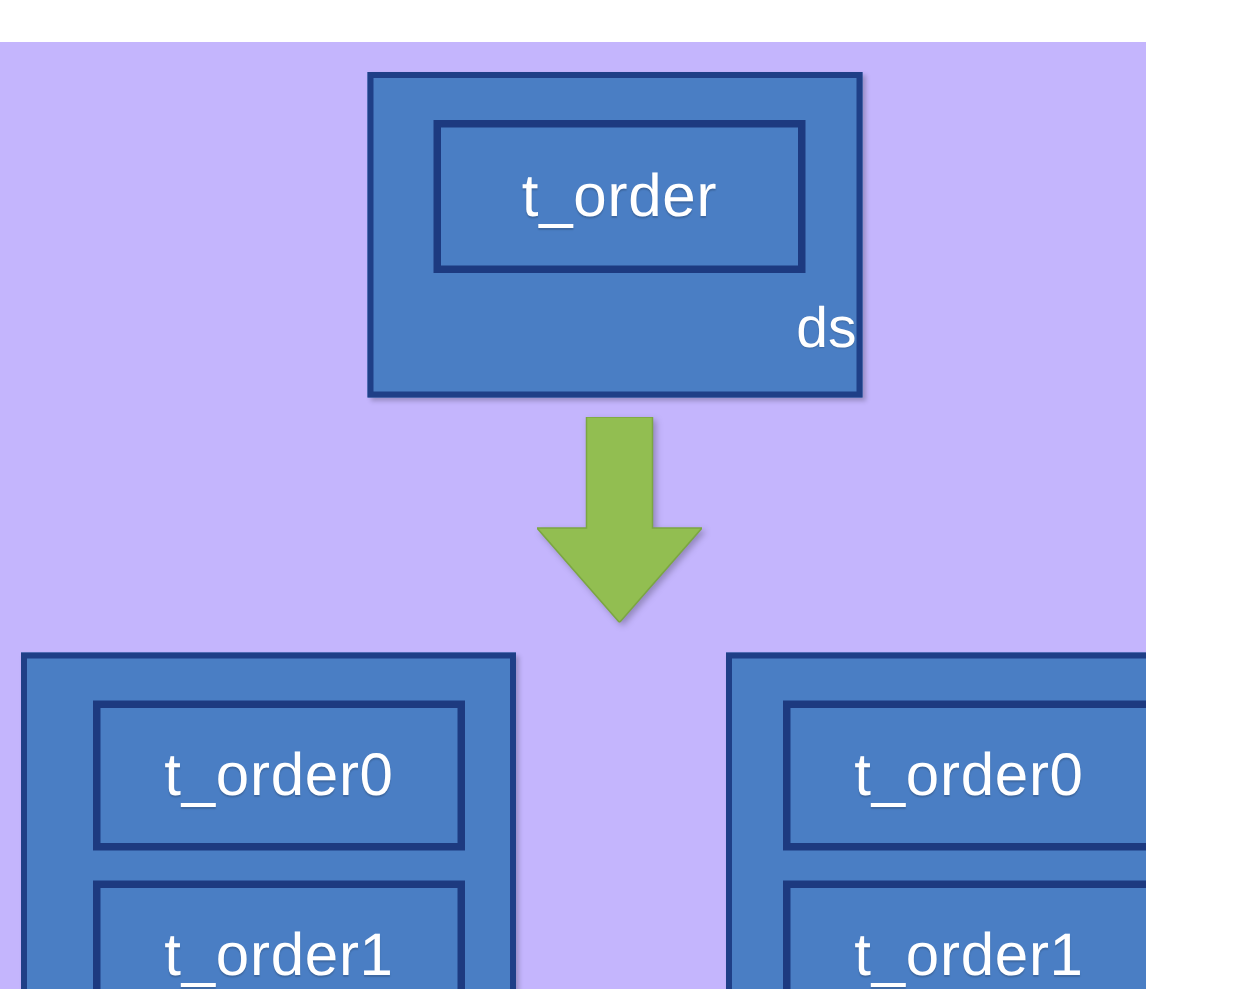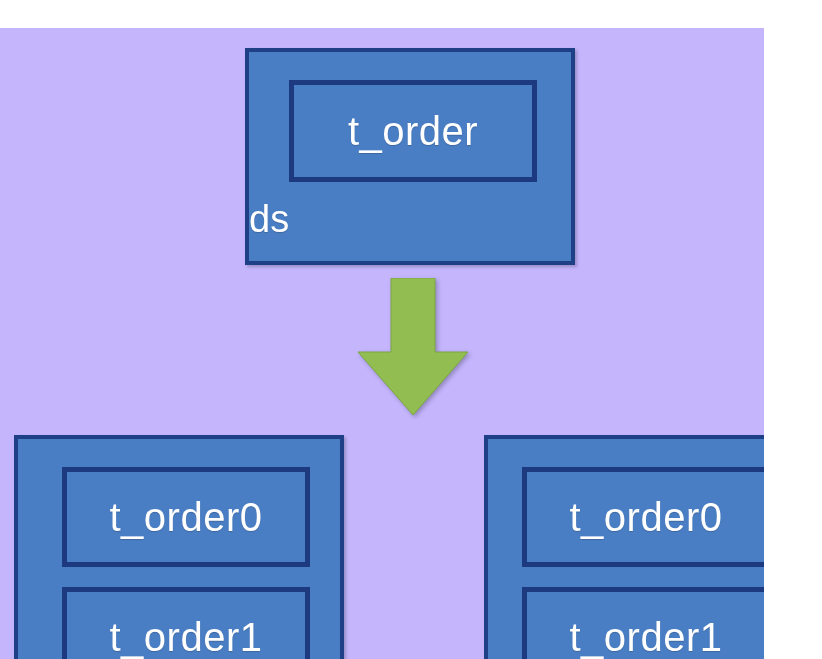--- a/index.html
+++ b/index.html
@@ -44,21 +44,21 @@
     letter-spacing: 0.5px;
     white-space: nowrap;
     text-shadow: 0 1px 1px rgba(0,0,0,0.18);
   }
 
   
   .ds-caption {
     position: absolute;
     left: 0;
     right: 0;
-    text-align: left;
+    text-align: right;
     color: #ffffff;
     font-size: 38px;
     font-weight: 400;
     text-shadow: 0 1px 1px rgba(0,0,0,0.18);
   }
 
   
   .arrow {
     position: absolute;
     filter: drop-shadow(2px 2px 2px rgba(0,0,0,0.25));

